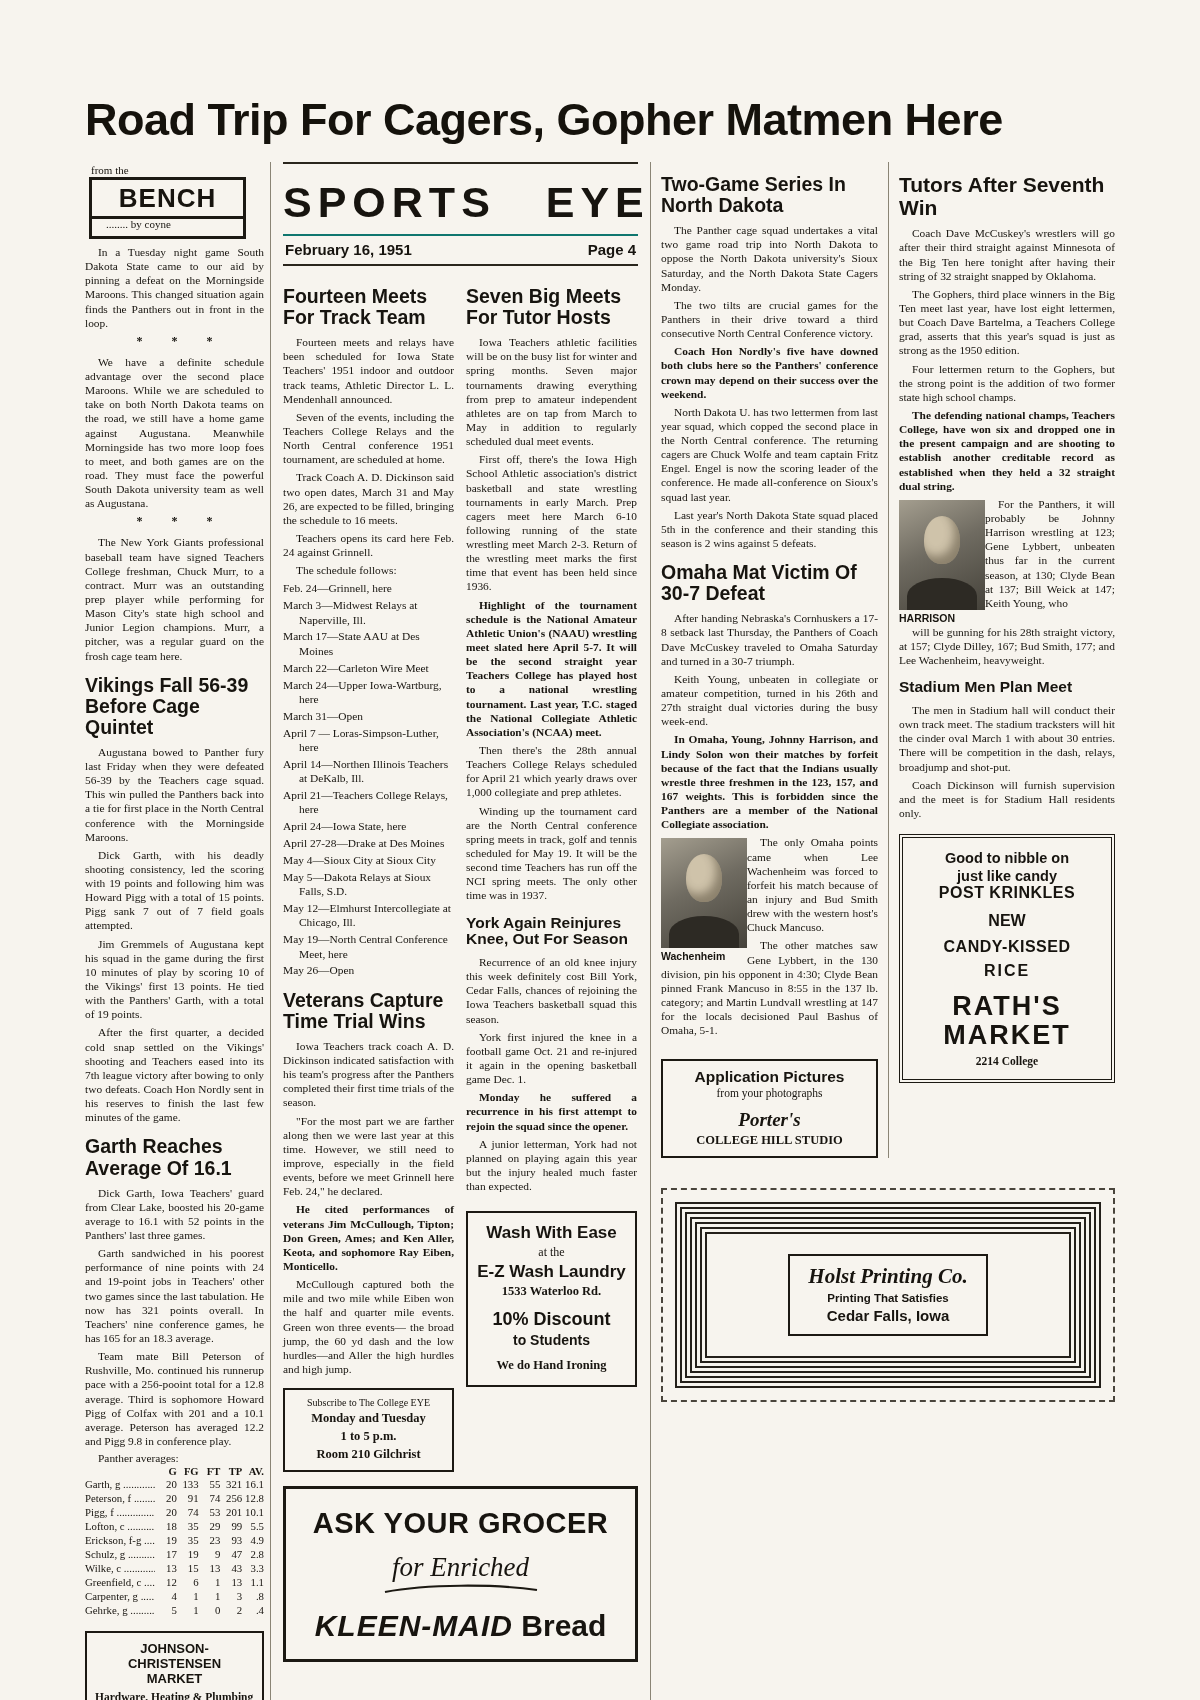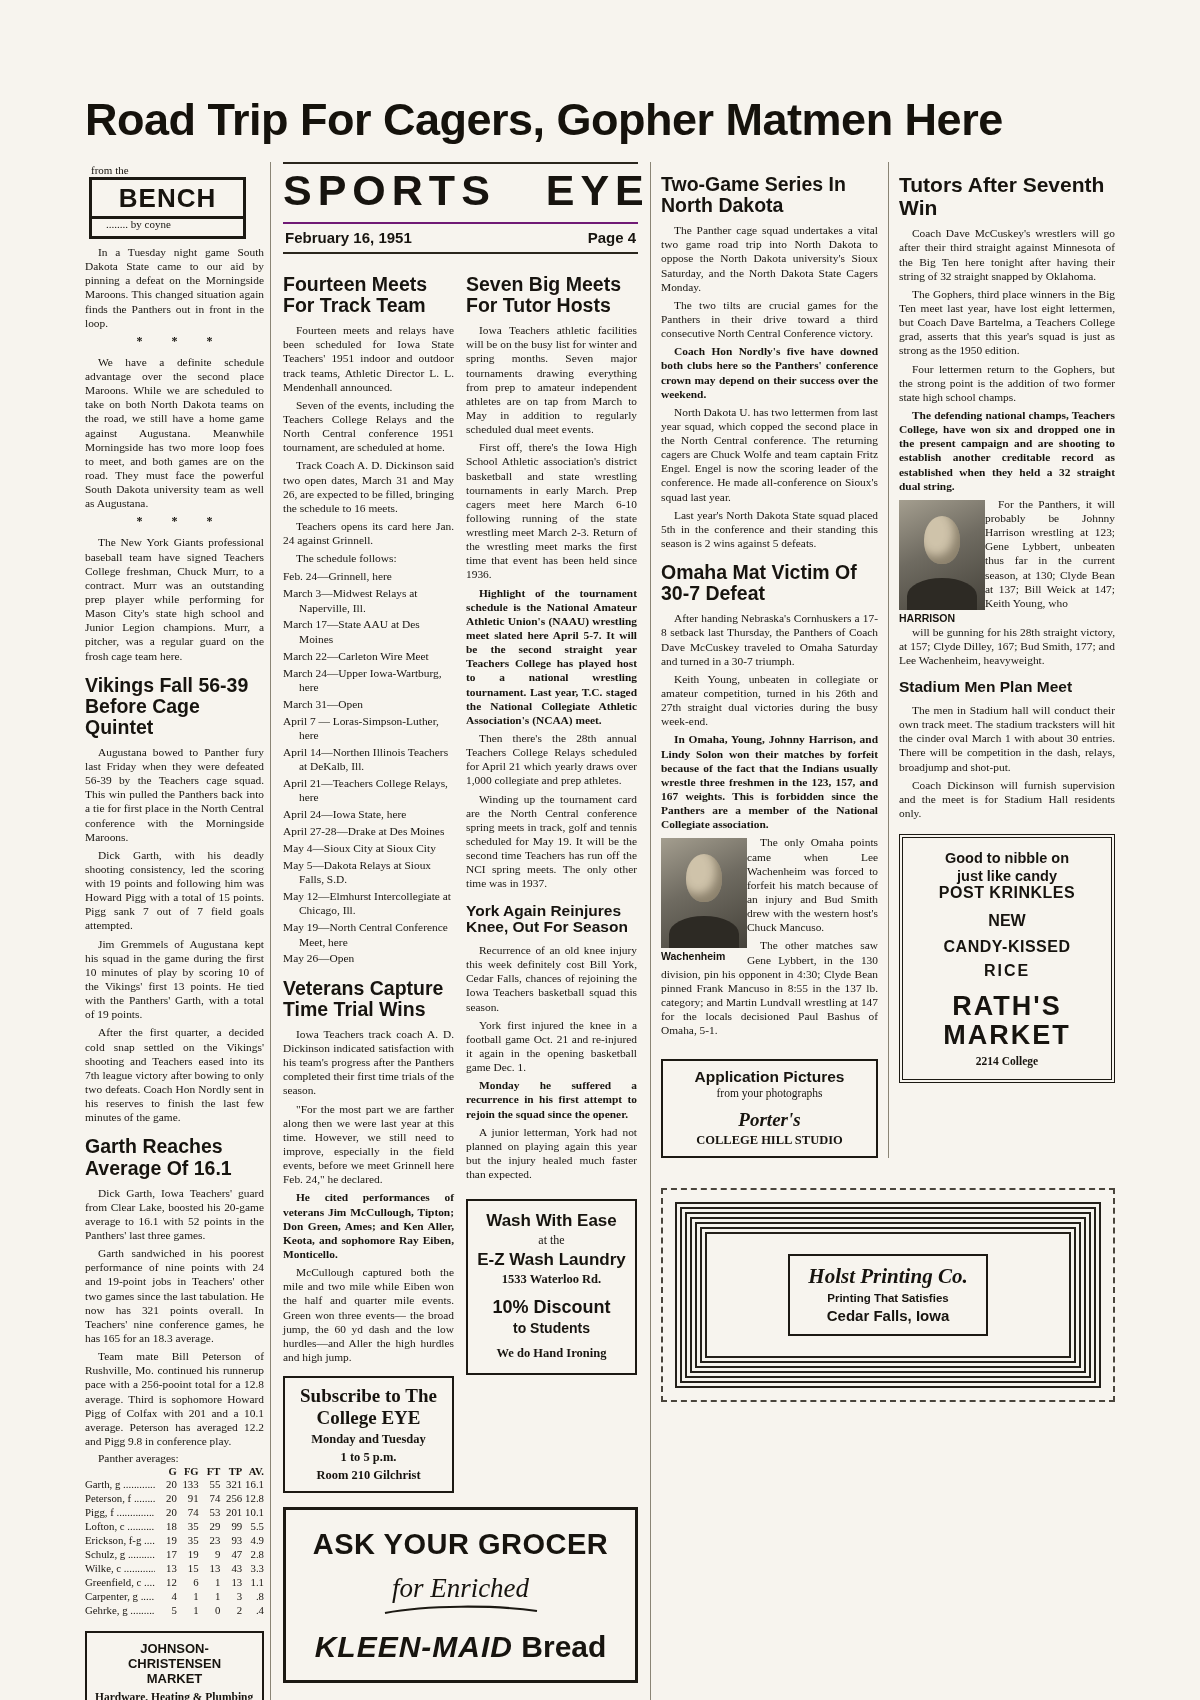--- a/index.html
+++ b/index.html
@@ -39,21 +39,21 @@
   .bench-from { font-size:11px; margin:2px 0 1px 6px; }
   .bench-box { border:3px solid #1c1913; margin:0 18px 0 4px; padding:3px 0 2px; text-align:center; }
   .bench-title { font-family:"Liberation Sans",sans-serif; font-weight:bold; font-size:26px; letter-spacing:1px; }
   .bench-byline { font-size:11px; text-align:left; padding:1px 0 6px 14px; margin:0 18px 6px 4px; border-left:3px solid #1c1913; border-right:3px solid #1c1913; border-bottom:3px solid #1c1913; margin-top:-2px; }
 
   
   .masthead { border-top:2px solid #2a261d; margin-bottom:8px; }
   .masthead-title {
     font-family:"Liberation Sans",sans-serif; font-weight:bold; font-size:43px;
     letter-spacing:6px; word-spacing:32px; text-align:center; white-space:nowrap;
-    padding:2px 0 7px; border-bottom:2px solid #701a75;
+    padding:14px 0 7px; border-bottom:2px solid #0f766e;
   }
   .masthead-row { display:flex; justify-content:space-between; font-family:"Liberation Sans",sans-serif; font-weight:bold; font-size:15px; padding:5px 2px 6px; border-bottom:2px solid #2a261d; }
 
   
   .sched-item { font-size:11.4px; line-height:1.26; padding-left:16px; text-indent:-16px; margin-bottom:2.5px; }
 
   
   .avg-label { text-indent:13px; font-size:11.4px; margin:2px 0; }
   table.stats { width:100%; border-collapse:collapse; table-layout:fixed; margin-top:1px; }
   table.stats th { font-size:10.6px; font-weight:bold; text-align:right; padding:0; }
@@ -74,21 +74,21 @@
   .photo-caption { font-family:"Liberation Sans",sans-serif; font-weight:bold; font-size:10.5px; margin-top:2px; }
   .clear { clear:both; }
 
   
   .ad { border:2px solid #1c1913; text-align:center; }
   .ad-johnson { margin-top:14px; padding:8px 8px 7px; }
   .aj-1,.aj-2 { font-family:"Liberation Sans",sans-serif; font-weight:bold; font-size:13px; }
   .aj-3 { font-weight:bold; font-size:11.5px; margin-top:5px; text-align:left; }
 
   .ad-subscribe { margin-top:12px; padding:7px 4px 8px; }
-  .as-1 { font-weight:bold; font-size:19px; }
+  .as-1 { font-weight:normal; font-size:10px; }
   .as-2,.as-3,.as-4 { font-weight:bold; font-size:12.5px; margin-top:3px; }
 
   .ad-kleen { margin-top:14px; border-width:3px; padding:18px 8px 16px; }
   .ak-1 { font-family:"Liberation Sans",sans-serif; font-weight:bold; font-size:29px; letter-spacing:.5px; }
   .ak-2 { font-style:italic; font-size:27px; margin-top:12px; }
   .ak-3 { margin-top:10px; font-family:"Liberation Sans",sans-serif; font-weight:bold; font-size:30px; }
   .ak-3 .brand { font-style:italic; letter-spacing:1px; }
 
   .ad-ez { margin-top:18px; padding:10px 6px 12px; }
   .ae-1 { font-family:"Liberation Sans",sans-serif; font-weight:bold; font-size:17px; }
@@ -286,21 +286,21 @@
         </div>
       </div>
 
       <div class="mid-cols">
 
         <div class="mcol">
           <h2 class="head">Fourteen Meets For Track Team</h2>
           <p class="body-p">Fourteen meets and relays have been scheduled for Iowa State Teachers' 1951 indoor and outdoor track teams, Athletic Director L. L. Mendenhall announced.</p>
           <p class="body-p">Seven of the events, including the Teachers College Relays and the North Central conference 1951 tournament, are scheduled at home.</p>
           <p class="body-p">Track Coach A. D. Dickinson said two open dates, March 31 and May 26, are expected to be filled, bringing the schedule to 16 meets.</p>
-          <p class="body-p">Teachers opens its card here Jan. 24 against Grinnell.</p>
+          <p class="body-p">Teachers opens its card here Feb. 24 against Grinnell.</p>
           <p class="body-p">The schedule follows:</p>
           <div>
 
               <div class="sched-item">Feb. 24—Grinnell, here</div>
 
               <div class="sched-item">March 3—Midwest Relays at Naperville, Ill.</div>
 
               <div class="sched-item">March 17—State AAU at Des Moines</div>
 
               <div class="sched-item">March 22—Carleton Wire Meet</div>

